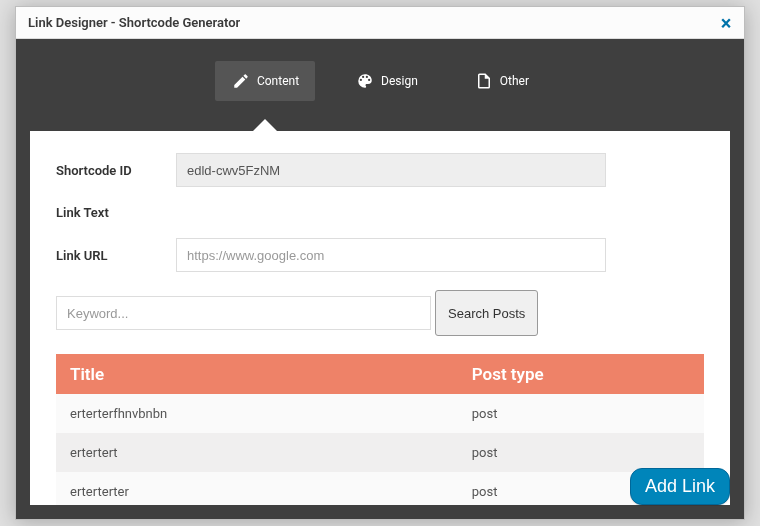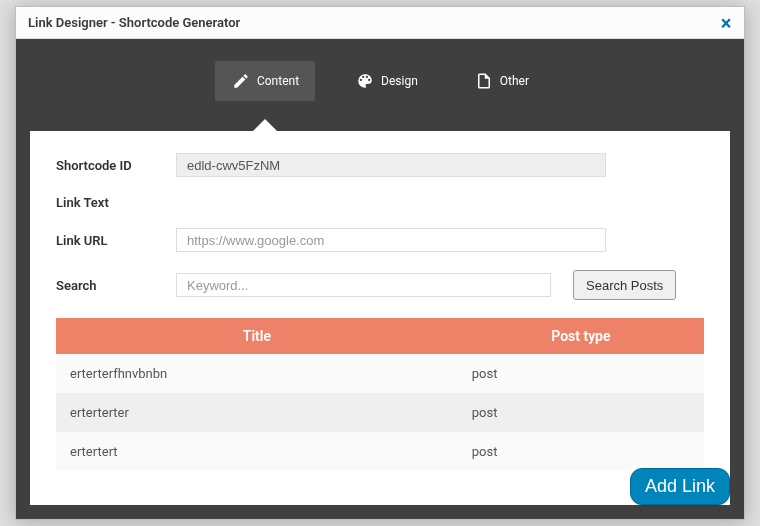--- a/index.html
+++ b/index.html
@@ -101,55 +101,55 @@
     }
     .form-label {
       width: 120px;
       font-size: 13px;
       font-weight: 600;
       color: #333;
     }
     .form-input {
       flex: 1;
       max-width: 430px;
-      height: 24px;
+      height: 34px;
       border: 1px solid #ddd;
       padding: 0 10px;
       font-size: 13px;
       color: #444;
     }
     .form-input::placeholder { color: #999; }
     .form-input[readonly] {
       background: #eeeeee;
       color: #555;
     }
     .search-row .form-input { max-width: 375px; }
     .search-btn {
-      margin-left: 22px;
-      height: 30px;
+      margin-left: 4px;
+      height: 46px;
       padding: 0 12px;
       border: 1px solid #999;
       background: #f0f0f0;
       font-size: 13px;
       cursor: pointer;
       border-radius: 3px;
       color: #333;
     }
     table.results {
       width: 100%;
       border-collapse: collapse;
       margin-top: 8px;
     }
     table.results thead th {
       background: #ee8268;
       color: #fff;
-      text-align: center;
+      text-align: left;
       padding: 10px 14px;
       font-weight: 600;
-      font-size: 14px;
+      font-size: 17px;
     }
     table.results tbody td {
       padding: 12px 14px;
       font-size: 13px;
       color: #555;
     }
     table.results tbody tr:nth-child(odd) td { background: #fafafa; }
     table.results tbody tr:nth-child(even) td { background: #f0efef; }
     .footer {
       position: absolute;
@@ -217,45 +217,44 @@
       <div class="form-row">
         <div class="form-label">Link Text</div>
       </div>
 
       <div class="form-row">
         <div class="form-label">Link URL</div>
         <input class="form-input" placeholder="https://www.google.com" style="">
       </div>
 
       <div class="form-row search-row">
-        <div class="form-label">Search</div>
         <input class="form-input" placeholder="Keyword..." style="">
         <button class="search-btn">Search Posts</button>
       </div>
 
       <table class="results">
         <thead>
           <tr>
             <th style="width:62%">Title</th>
             <th>Post type</th>
           </tr>
         </thead>
         <tbody>
           <tr>
             <td>erterterfhnvbnbn</td>
             <td>post</td>
           </tr>
           <tr>
+            <td>ertertert</td>
+            <td>post</td>
+          </tr>
+          <tr>
             <td>erterterter</td>
             <td>post</td>
           </tr>
-          <tr>
-            <td>ertertert</td>
-            <td>post</td>
-          </tr>
         </tbody>
       </table>
 
     </div>
 
     <div class="footer">
       <button class="add-link-btn">Add Link</button>
     </div>
   </div>
 

